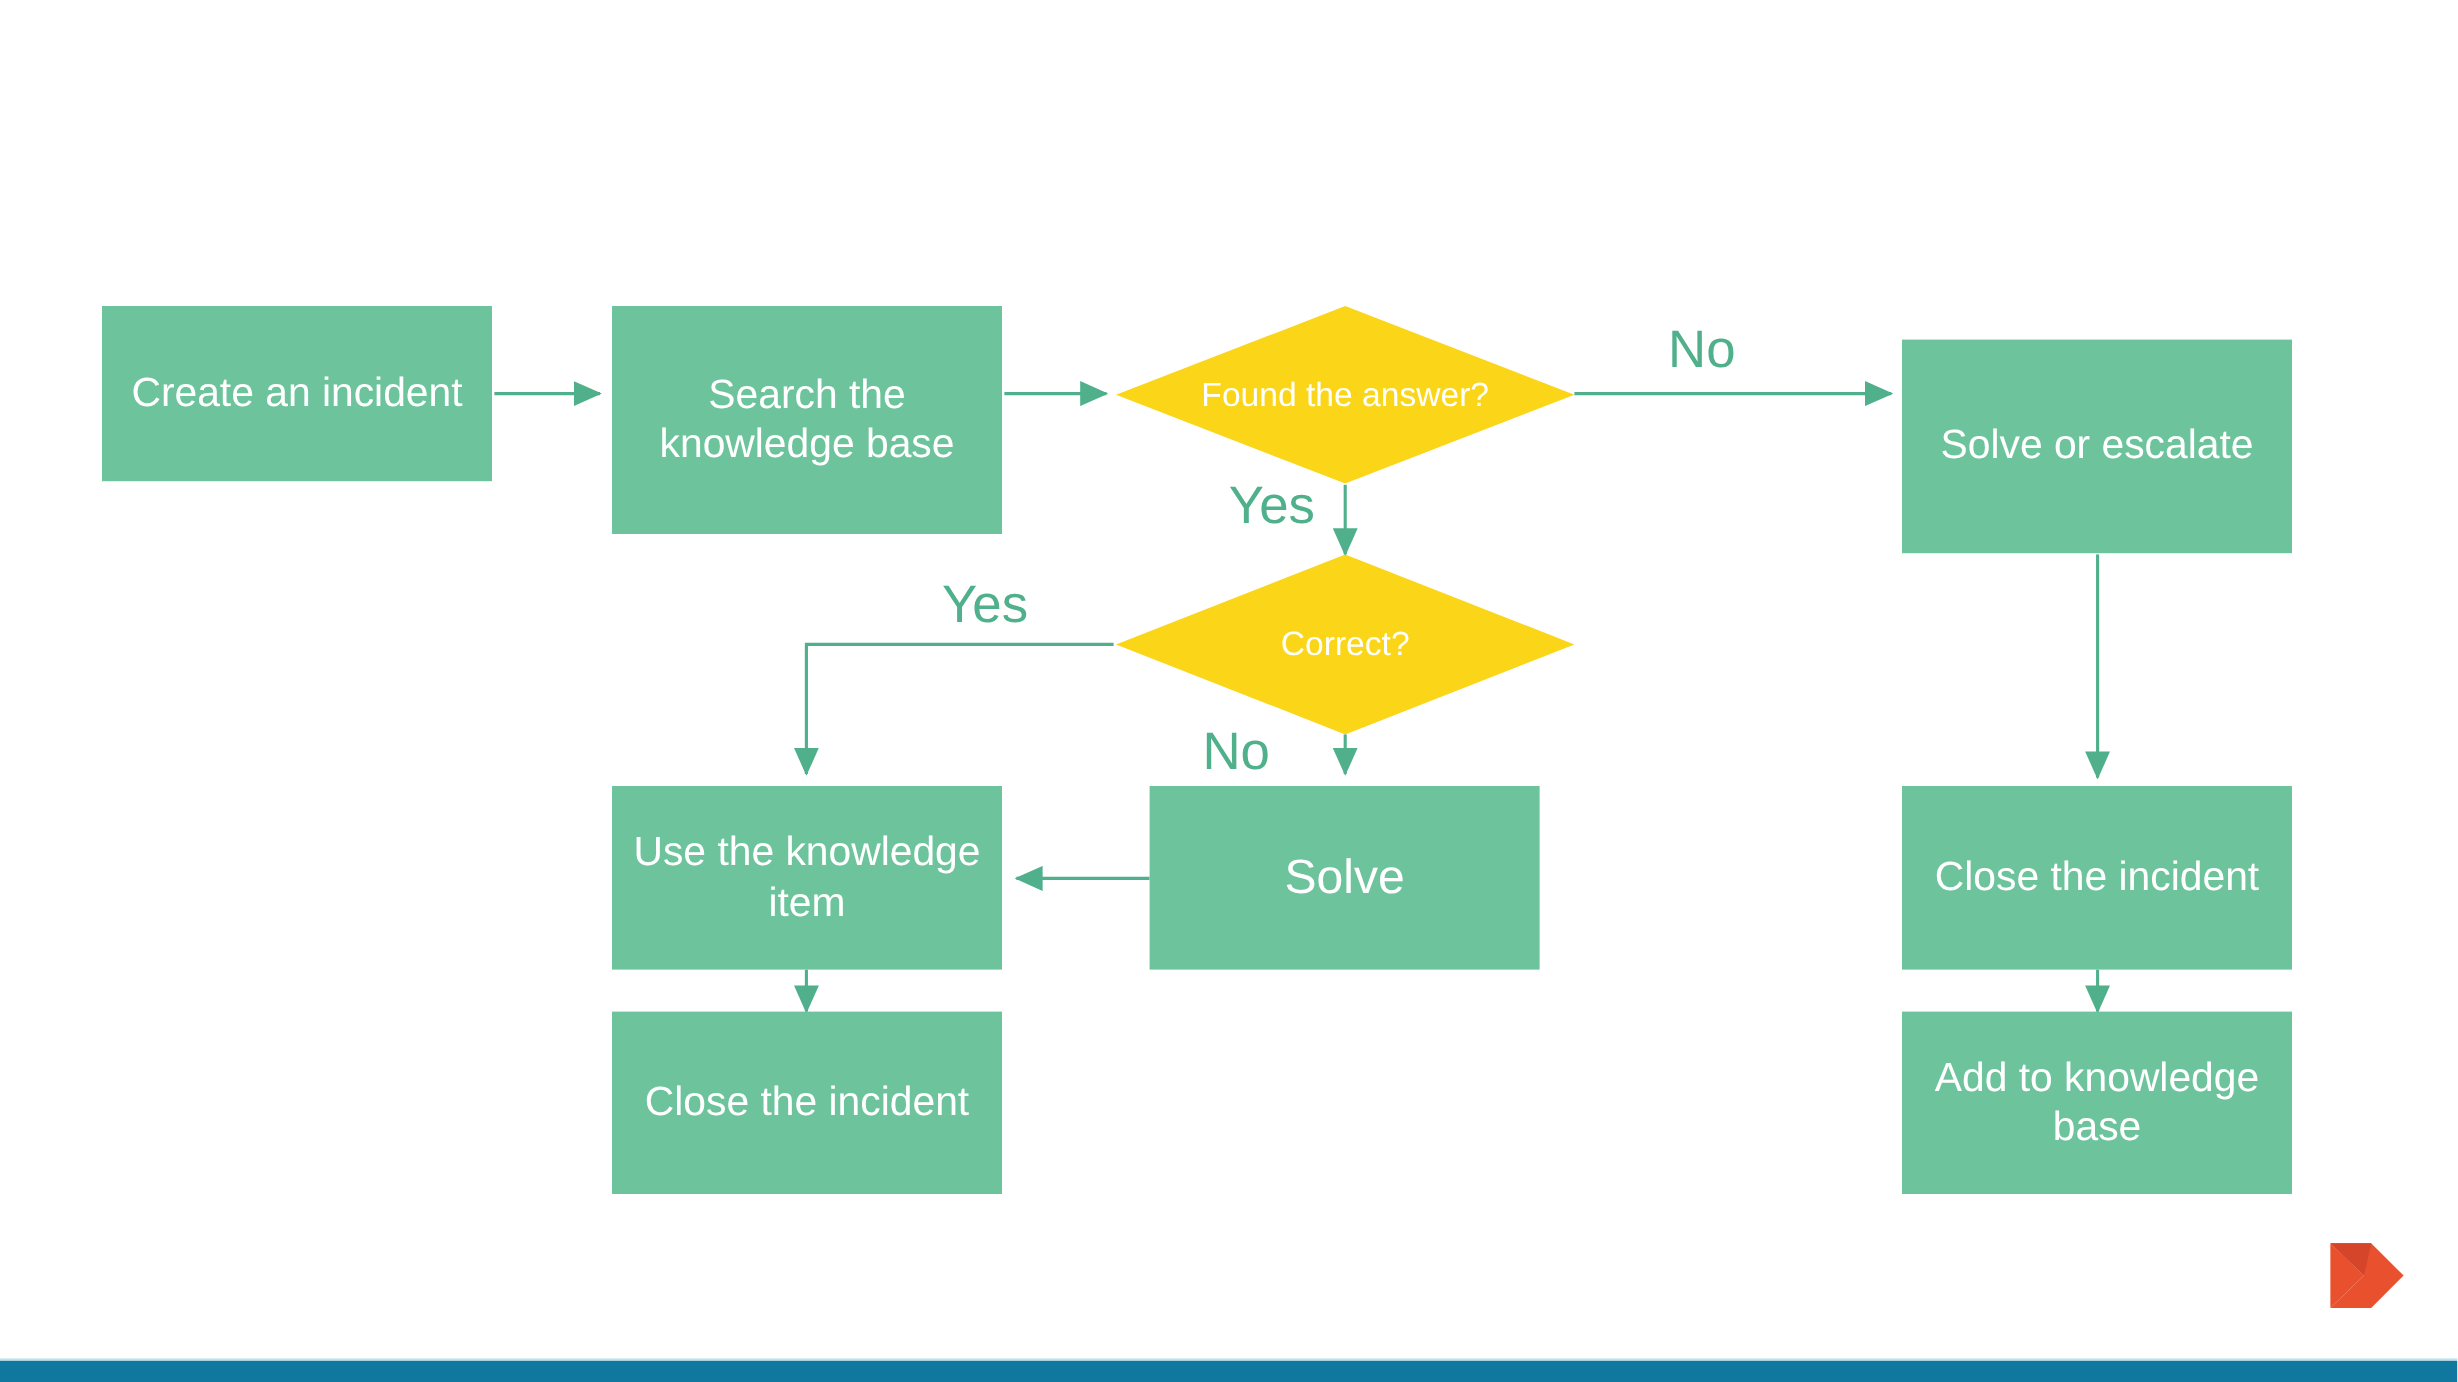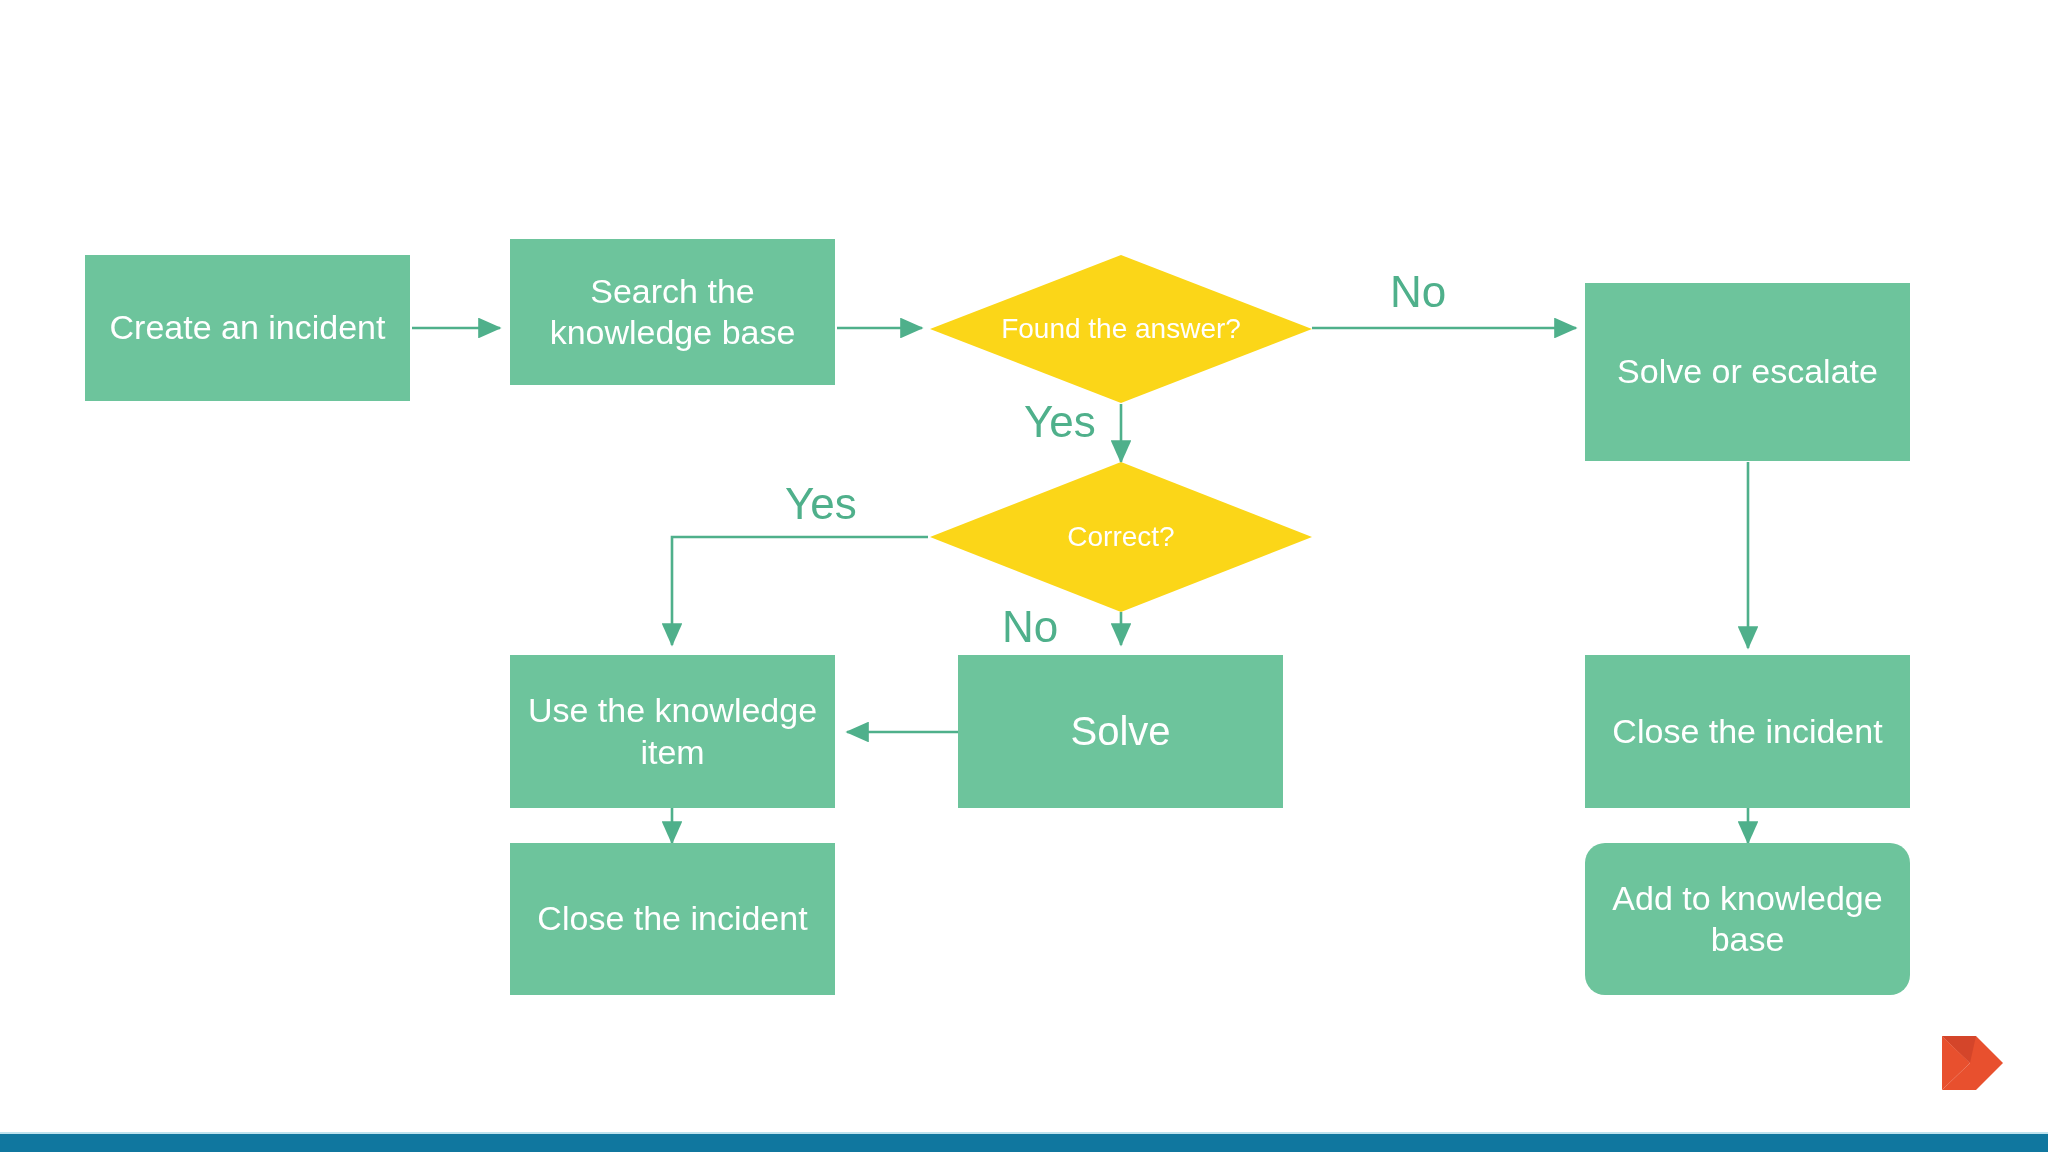--- a/index.html
+++ b/index.html
@@ -144,21 +144,21 @@
 
     <line x1="672" y1="808" x2="672" y2="843" stroke="#4FB08B" stroke-width="2.6" marker-end="url(#arrowhead)"></line>
 
     <line x1="1748" y1="462" x2="1748" y2="648" stroke="#4FB08B" stroke-width="2.6" marker-end="url(#arrowhead)"></line>
 
     <line x1="1748" y1="808" x2="1748" y2="843" stroke="#4FB08B" stroke-width="2.6" marker-end="url(#arrowhead)"></line>
   </svg>
 
   <div class="node process-box" style="left:85px; top:255px; width:325px; height:146px;">Create an incident</div>
 
-  <div class="node process-box" style="left:510px; top:239px; width:325px; height:146px;">Search the knowledge base</div>
+  <div class="node process-box" style="left:510px; top:255px; width:325px; height:190px;">Search the knowledge base</div>
 
   <div class="node process-box" style="left:1585px; top:283px; width:325px; height:178px;">Solve or escalate</div>
 
   <div class="node decision" style="left:930px; top:255px; width:382px; height:148px;">
     <span class="diamond-fill"></span>
     <span class="decision-label">Found the answer?</span>
   </div>
 
   <div class="node decision" style="left:930px; top:462px; width:382px; height:150px;">
     <span class="diamond-fill"></span>
@@ -166,21 +166,21 @@
   </div>
 
   <div class="node process-box" style="left:510px; top:655px; width:325px; height:153px;">Use the knowledge item</div>
 
   <div class="node process-box" style="left:958px; top:655px; width:325px; height:153px; font-size:40px;">Solve</div>
 
   <div class="node process-box" style="left:1585px; top:655px; width:325px; height:153px;">Close the incident</div>
 
   <div class="node process-box" style="left:510px; top:843px; width:325px; height:152px;">Close the incident</div>
 
-  <div class="node process-box" style="left:1585px; top:843px; width:325px; height:152px;border-radius:20px;">Add to knowledge base</div>
+  <div class="node process-box" style="left:1585px; top:843px; width:325px; height:152px;">Add to knowledge base</div>
 
   <div class="edge-label" style="left:1390px; top:270px;">No</div>
 
   <div class="edge-label" style="left:1024px; top:400px;">Yes</div>
 
   <div class="edge-label" style="left:785px; top:482px;">Yes</div>
 
   <div class="edge-label" style="left:1002px; top:605px;">No</div>
 
   <div id="footer-hairline"></div>

